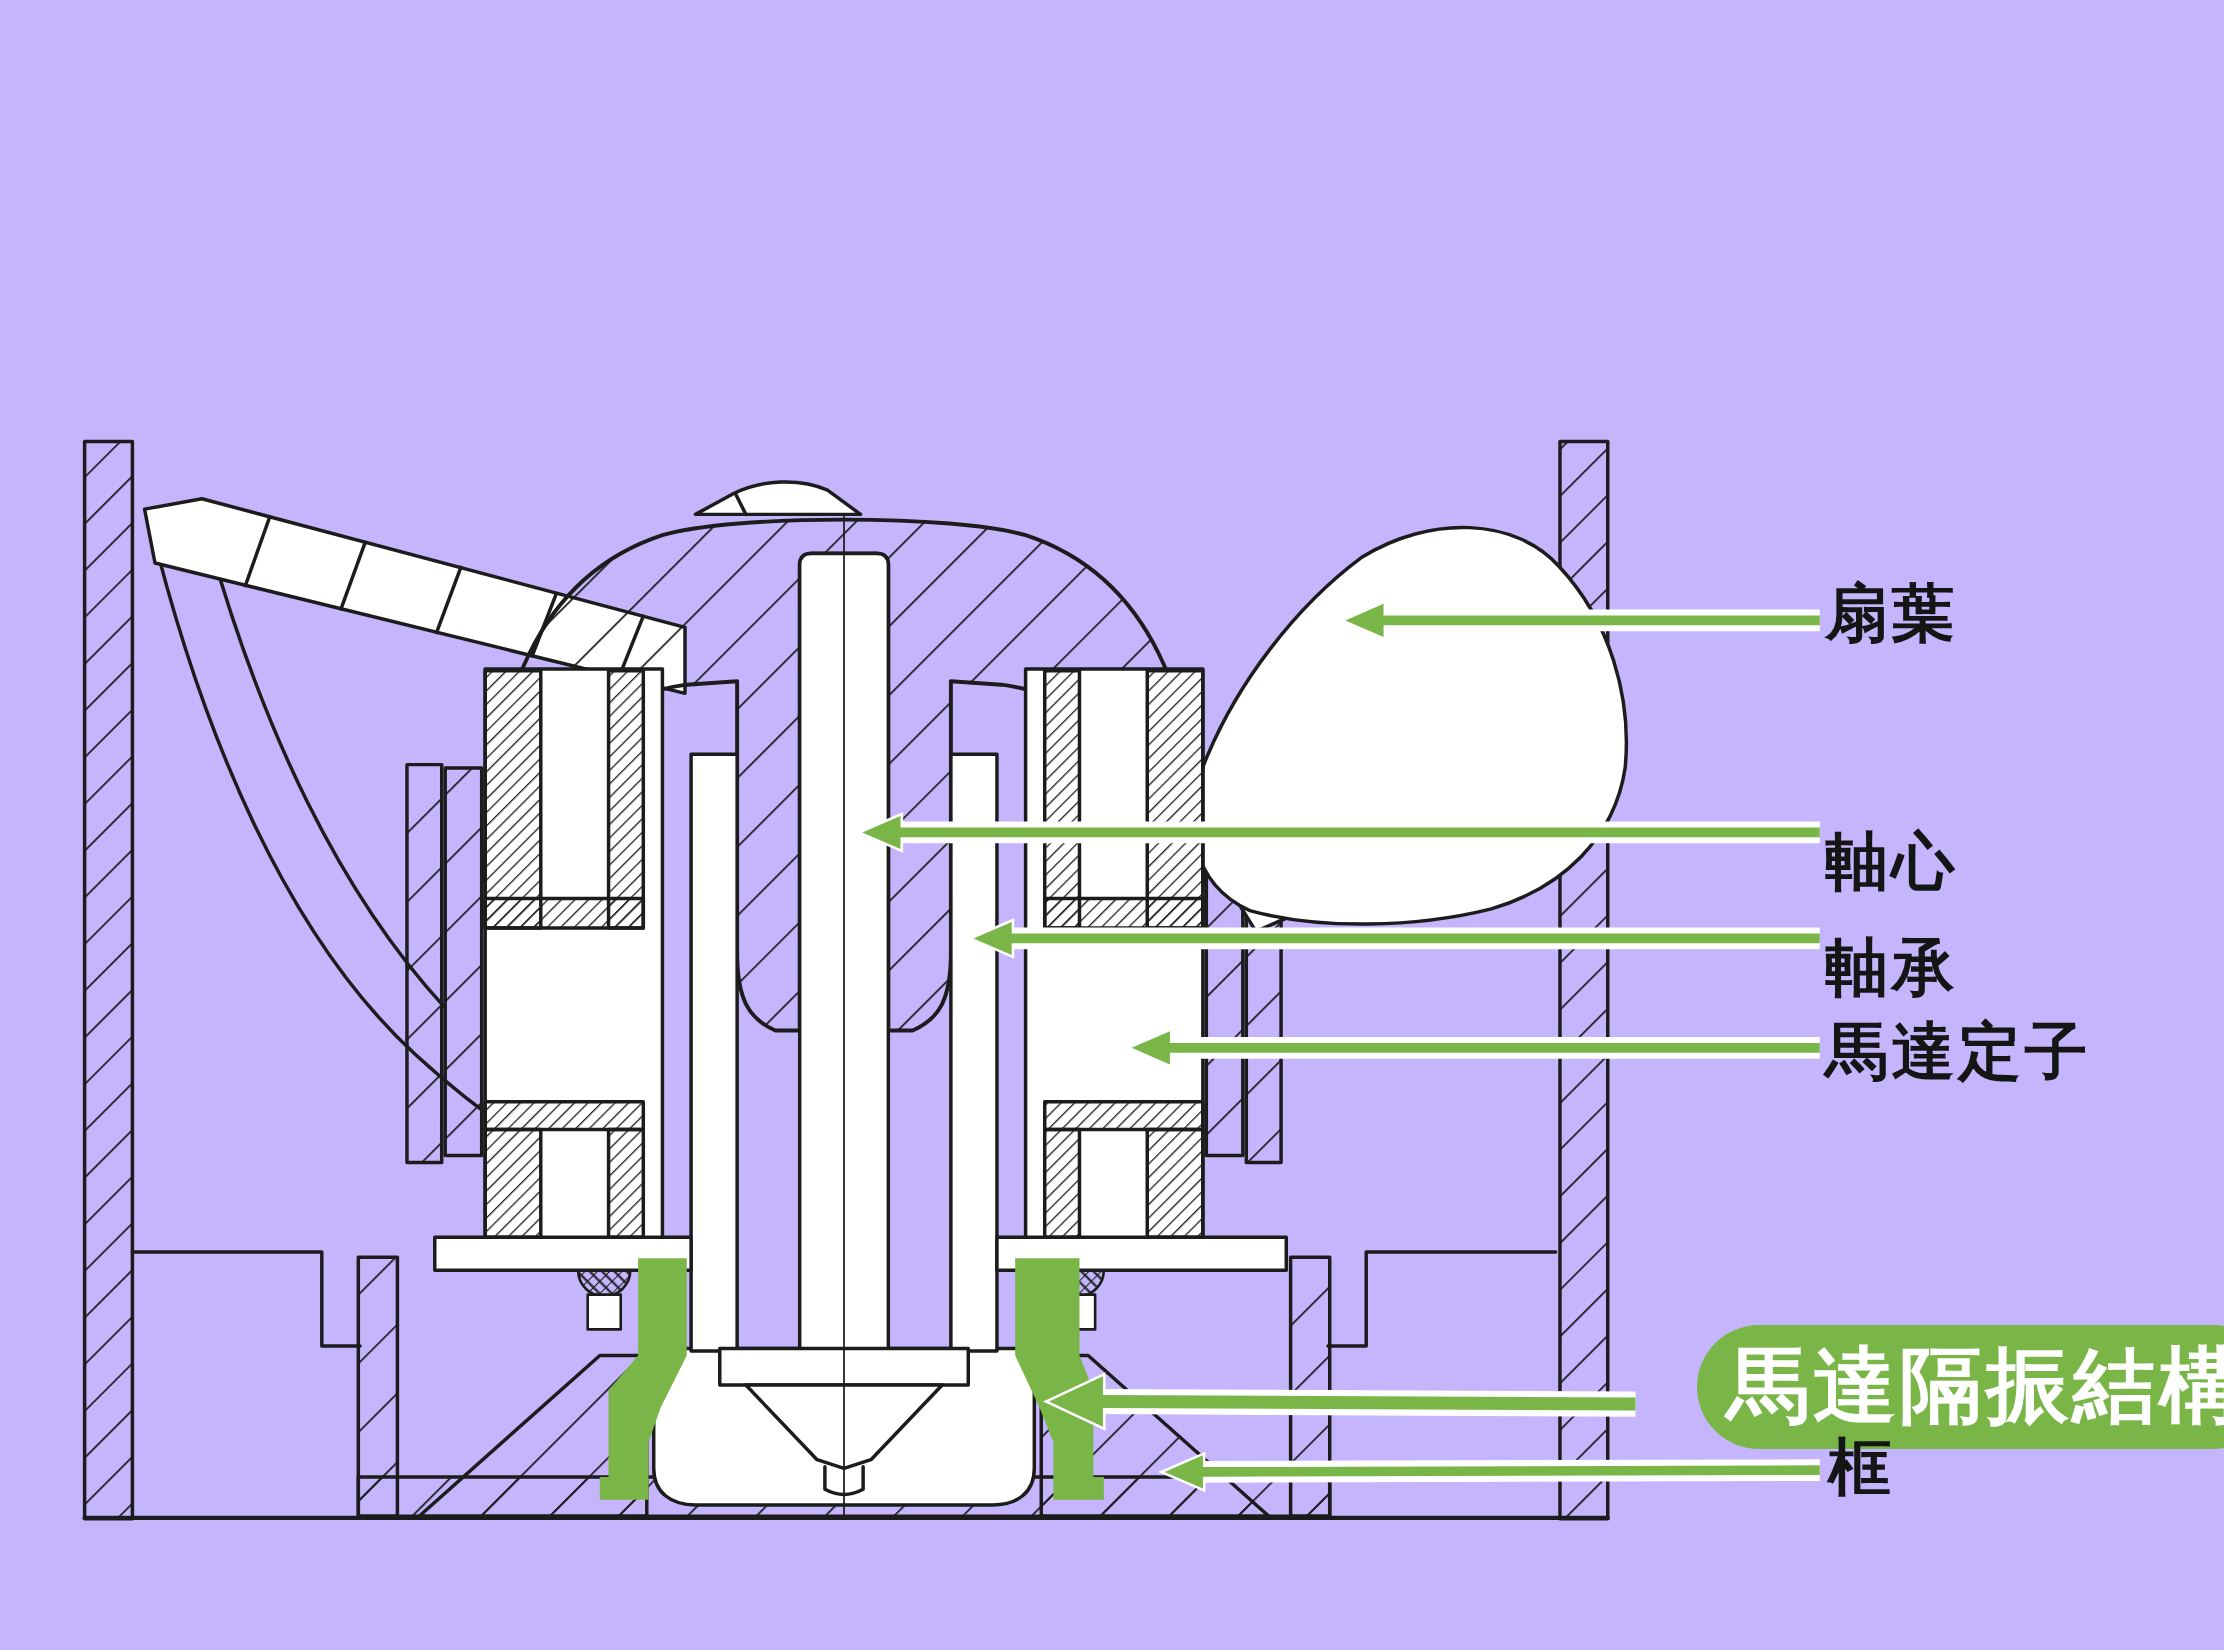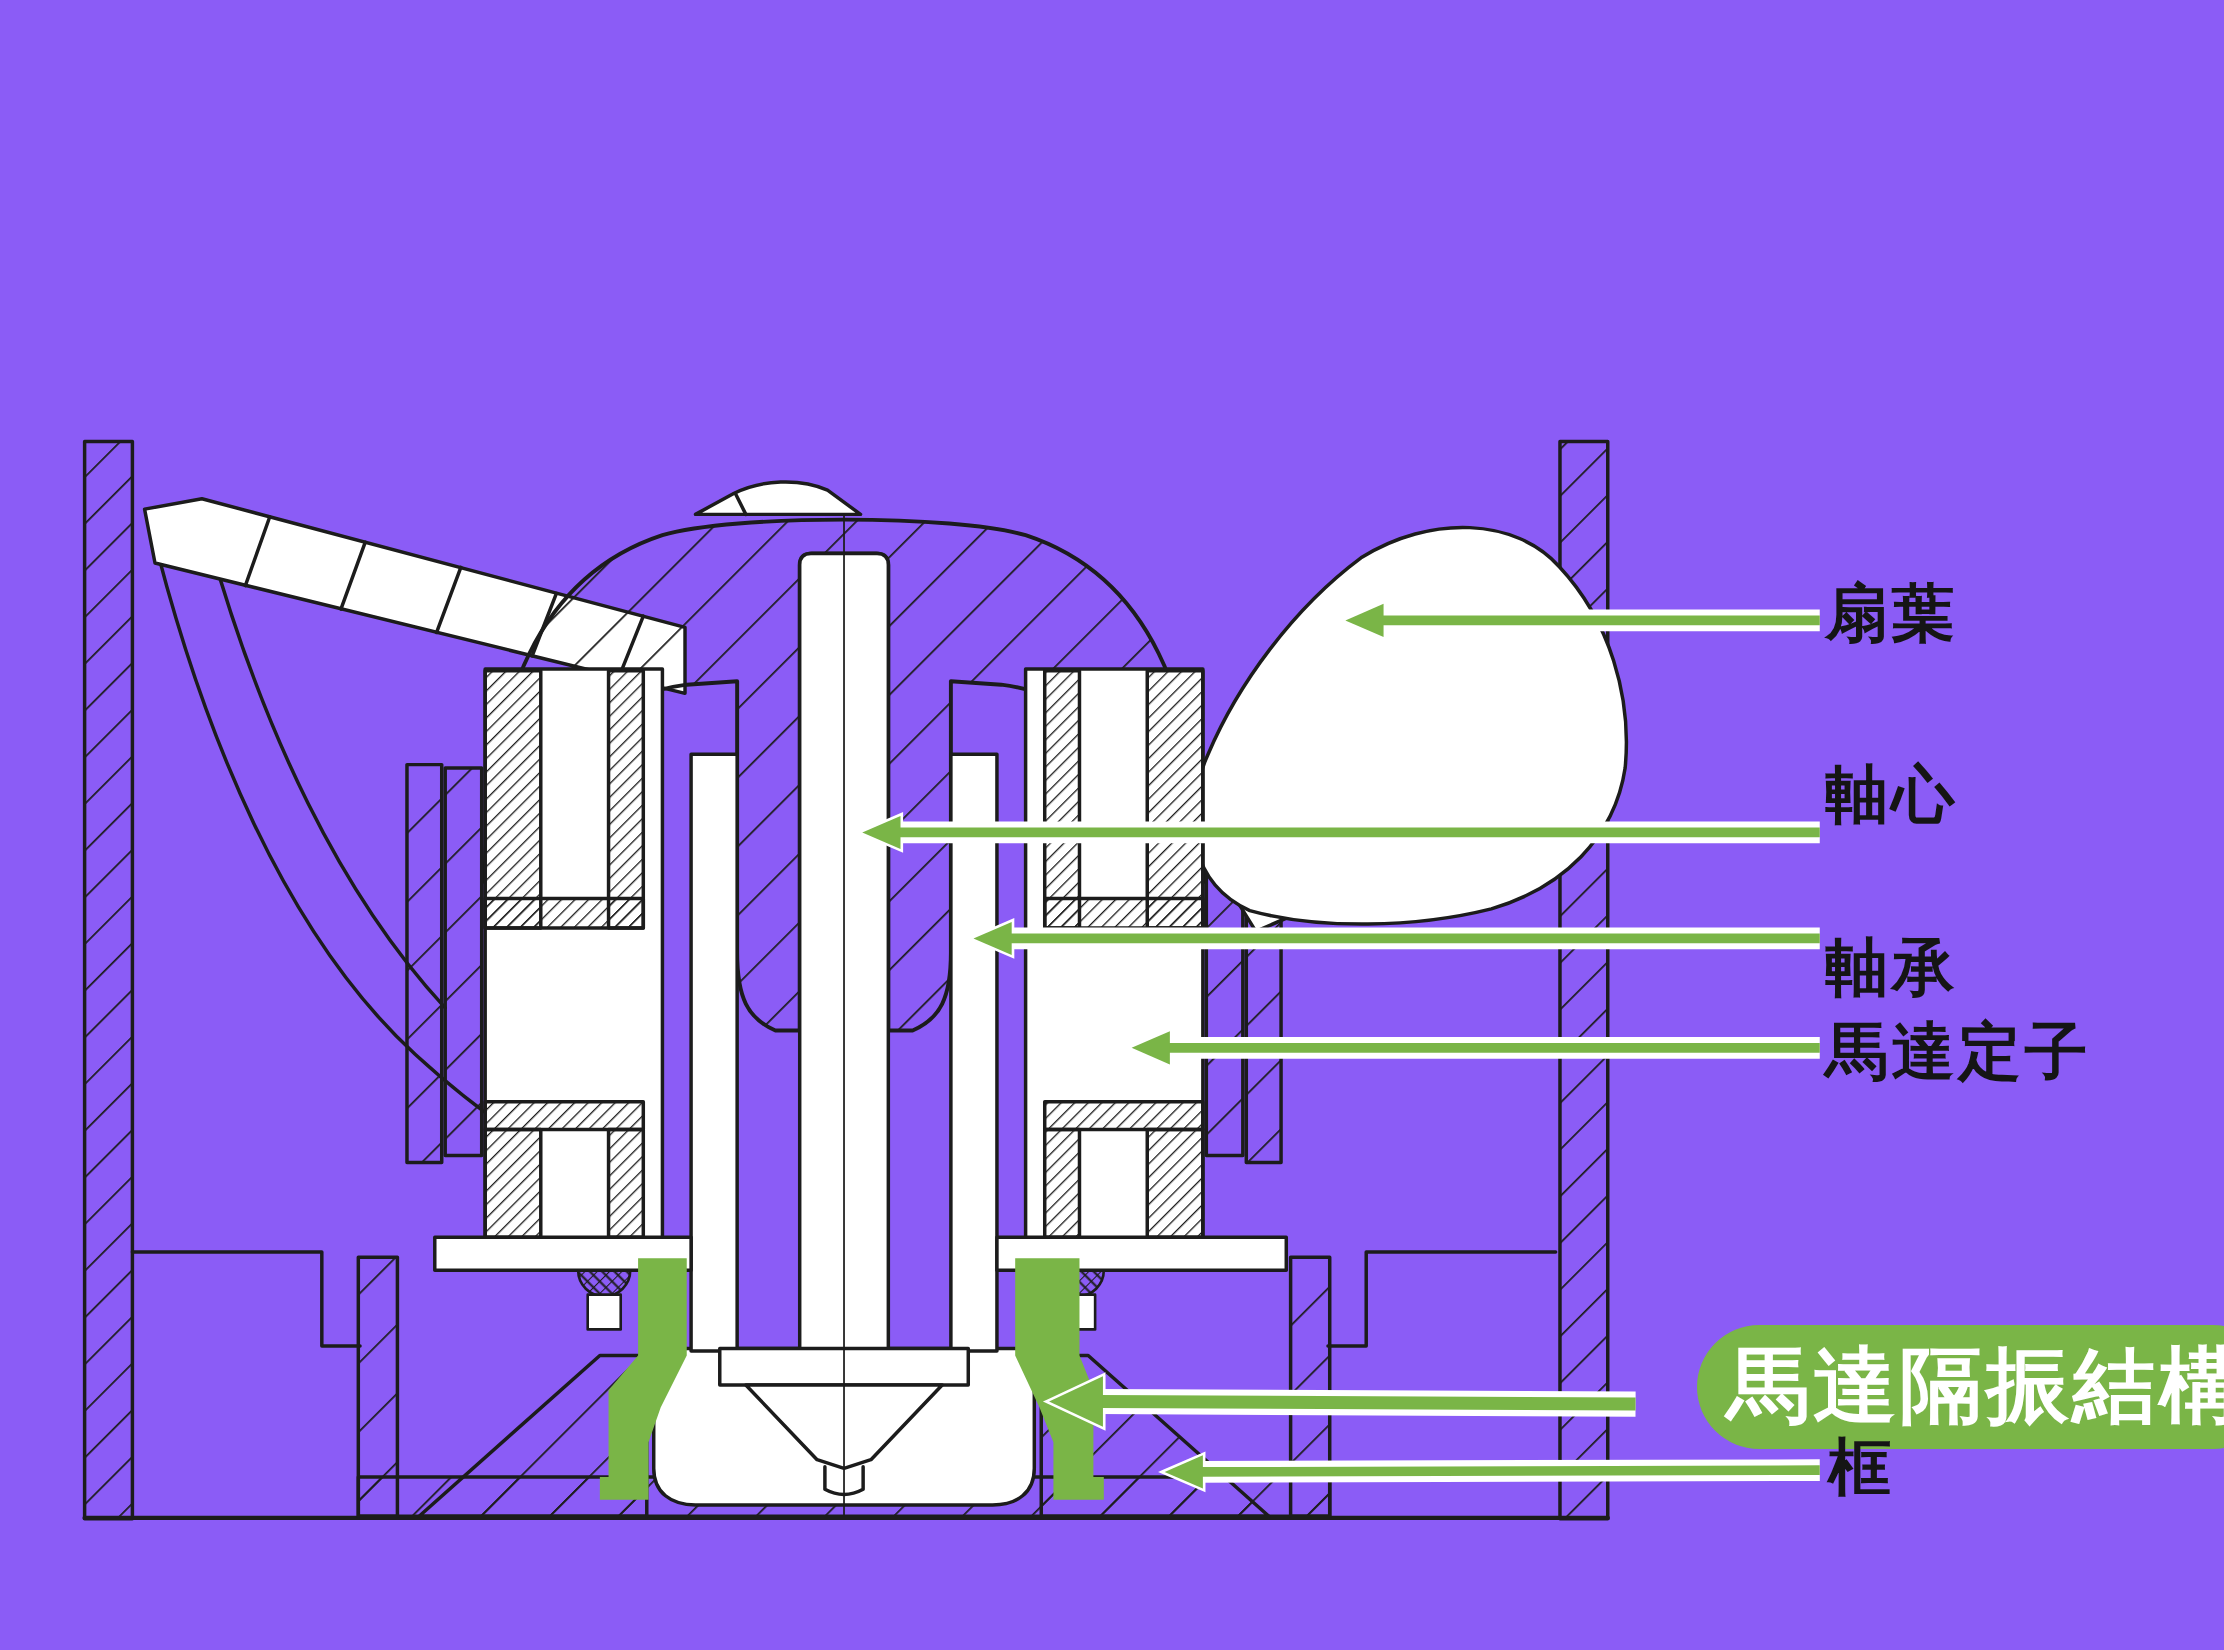--- a/index.html
+++ b/index.html
@@ -1,17 +1,17 @@
 <!DOCTYPE html>
 <html style="font-size:14px"><head>
 <meta charset="utf-8">
 <style>
   html,body{margin:0;padding:0;background:#ffffff;width:2225px;height:1650px;overflow:hidden;
             font-family:"Liberation Sans", sans-serif;}
-  .stage{position:absolute;left:0;top:0;width:2225px;height:1650px;background:#8b5cf6;}
+  .stage{position:absolute;left:0;top:0;width:2225px;height:1650px;background:#c4b5fd;}
   .stage svg{position:absolute;left:0;top:0;}
   .lbl{position:absolute;transform:translateY(-52%);font-size:63px;font-weight:700;
        color:#151515;letter-spacing:3.5px;white-space:nowrap;line-height:1;}
   .pill{position:absolute;display:flex;align-items:center;justify-content:center;
         font-size:83px;font-weight:700;color:#ffffff;letter-spacing:3.5px;white-space:nowrap;
         border-radius:868px;}
 </style>
 </head>
 <body>
 
@@ -177,19 +177,19 @@
       <polygon points="1207,1613 1269,1584 1269,1642" fill="#7ab547" stroke="#ffffff" stroke-width="6"></polygon>
       <line x1="1882" y1="1616" x2="1263" y2="1613" stroke="#7ab547" stroke-width="15"></line>
       <polygon points="1207,1613 1269,1584 1269,1642" fill="#7ab547"></polygon>
       <line x1="2094" y1="1692" x2="1378" y2="1694" stroke="#ffffff" stroke-width="25"></line>
       <polygon points="1340,1694 1384,1675 1384,1713" fill="#7ab547" stroke="#ffffff" stroke-width="6"></polygon>
       <line x1="2094" y1="1692" x2="1378" y2="1694" stroke="#7ab547" stroke-width="11"></line>
       <polygon points="1340,1694 1384,1675 1384,1713" fill="#7ab547"></polygon>
     </svg>
 
   <div class="lbl" style="left: 1825px; top: 615px; color: rgb(21, 21, 21);">扇葉</div>
-  <div class="lbl" style="left: 1825px; top: 796px; color: rgb(21, 21, 21);">軸心</div>
+  <div class="lbl" style="left: 1825px; top: 863px; color: rgb(21, 21, 21);">軸心</div>
   <div class="lbl" style="left: 1825px; top: 940px; color: rgb(21, 21, 21); margin-top: 29px;">軸承</div>
   <div class="lbl" style="left: 1825px; top: 1053px; color: rgb(21, 21, 21);">馬達定子</div>
   <div class="pill" style="left: 1697px; top: 1325px; width: 578px; height: 124px; background: rgb(122, 181, 71); color: rgb(255, 255, 255); transform: none;">馬達隔振結構</div>
   <div class="lbl" style="left: 1828px; top: 1469px; color: rgb(21, 21, 21);">框</div>
 </div>
 
 
 </body></html>

